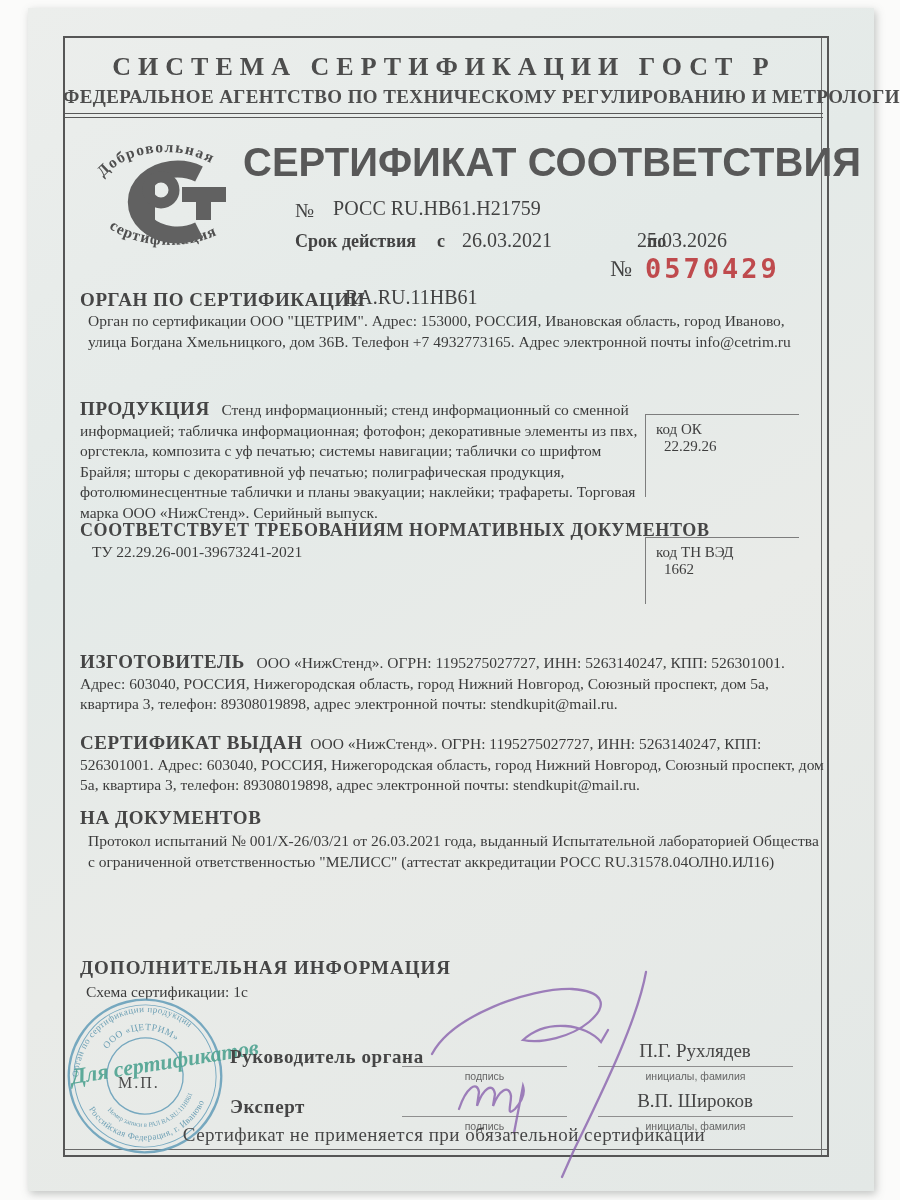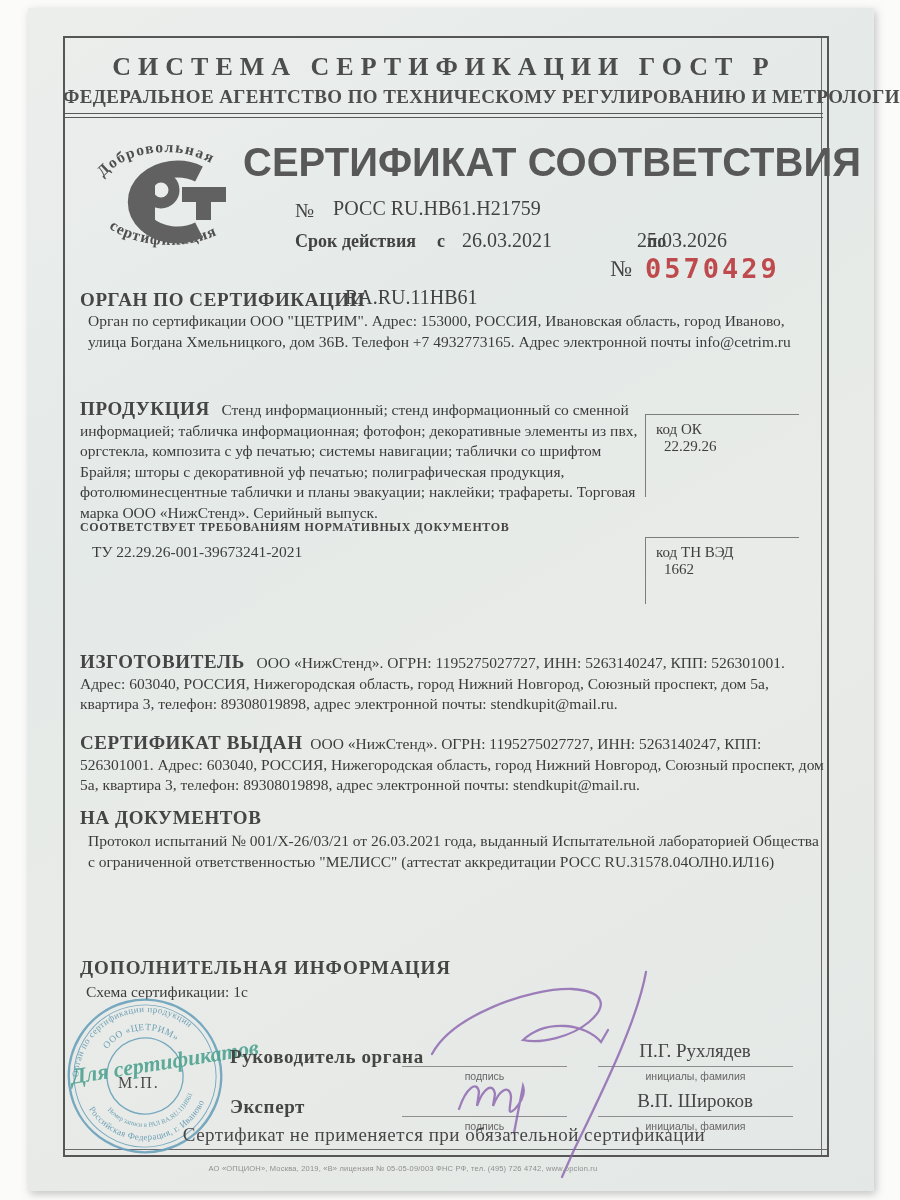--- a/index.html
+++ b/index.html
@@ -94,21 +94,21 @@
 
   <div class="abs body15" style="left:80px;top:399px;width:572px;">
     <span class="sechead">ПРОДУКЦИЯ</span>
     <span>&nbsp;&nbsp;</span><span>Стенд информационный; стенд информационный со сменной информацией; табличка информационная; фотофон; декоративные элементы из пвх, оргстекла, композита с уф печатью; системы навигации; таблички со шрифтом Брайля; шторы с декоративной уф печатью; полиграфическая продукция, фотолюминесцентные таблички и планы эвакуации; наклейки; трафареты. Торговая марка ООО «НижСтенд». Серийный выпуск.</span>
   </div>
   <div class="abs codebox" style="left:645px;top:414px;width:143px;height:76px;">
     <div>код ОК</div>
     <div style="padding-left:8px;">22.29.26</div>
   </div>
 
-  <div class="abs sechead" style="left:80px;top:520px;font-size:12px;">СООТВЕТСТВУЕТ ТРЕБОВАНИЯМ НОРМАТИВНЫХ ДОКУМЕНТОВ</div>
+  <div class="abs sechead" style="left:80px;top:520px;font-size:18px;">СООТВЕТСТВУЕТ ТРЕБОВАНИЯМ НОРМАТИВНЫХ ДОКУМЕНТОВ</div>
   <div class="abs body15" style="left:92px;top:542px;width:540px;">ТУ 22.29.26-001-39673241-2021</div>
   <div class="abs codebox" style="left:645px;top:537px;width:143px;height:60px;">
     <div>код ТН ВЭД</div>
     <div style="padding-left:8px;">1662</div>
   </div>
 
   <div class="abs body15" style="left:80px;top:652px;width:740px;">
     <span class="sechead">ИЗГОТОВИТЕЛЬ</span>
     <span>&nbsp;&nbsp;</span><span>ООО «НижСтенд». ОГРН: 1195275027727, ИНН: 5263140247, КПП: 526301001. Адрес: 603040, РОССИЯ, Нижегородская область, город Нижний Новгород, Союзный проспект, дом 5а, квартира 3, телефон: 89308019898, адрес электронной почты: stendkupit@mail.ru.</span>
   </div>
@@ -167,14 +167,13 @@
   <svg class="abs" style="left:0;top:0;pointer-events:none;" width="900" height="1200" viewBox="0 0 900 1200">
     <g fill="none" stroke="#8a63ae" stroke-width="2.3" stroke-linecap="round" opacity=".8">
       <path d="M 432,1054 C 452,1016 528,988 572,989 C 602,991 610,1004 589,1022 C 571,1037 541,1044 523,1040 C 547,1018 586,1024 601,1042 L 608,1030"></path>
       <path d="M 459,1109 C 466,1088 477,1080 479,1092 L 477,1106 C 483,1088 493,1082 495,1094 L 493,1106 C 499,1090 509,1084 511,1096 C 511,1106 506,1117 515,1109 C 523,1100 525,1092 523,1086 L 514,1133"></path>
       <path d="M 646,972 C 637,1022 602,1092 574,1150 L 562,1177"></path>
     </g>
   </svg>
 
   <div class="abs statement" style="left:63px;top:1124px;width:762px;">Сертификат не применяется при обязательной сертификации</div>
 
-  <div class="abs printinfo" style="left:63px;top:1164px;width:680px;text-align:center;">АО «ОПЦИОН», Москва, 2019, «В»      лицензия № 05-05-09/003 ФНС РФ, тел. (495) 726 4742, www.opcion.ru</div>
 </div>
 
 </body></html>

